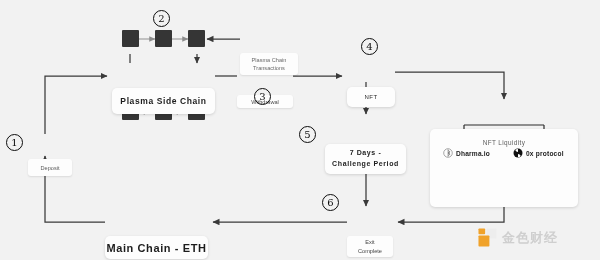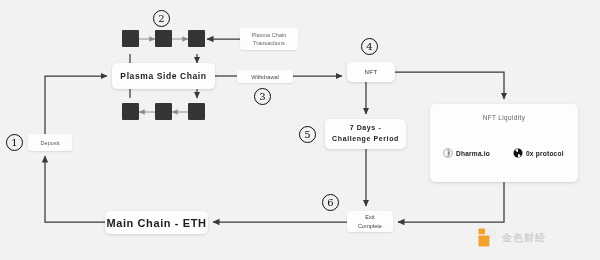--- a/index.html
+++ b/index.html
@@ -15,20 +15,21 @@
 
   .node{
     position:absolute;
     background:#fdfdfd;
     border-radius:5px;
     box-shadow:0 1px 3px rgba(0,0,0,0.14);
     display:flex;align-items:center;justify-content:center;
     text-align:center;
     color:#1d1d1d;
     box-sizing:border-box;
+    margin-top:25px;
   }
   .node.plain{box-shadow:0 1px 2px rgba(0,0,0,0.10);border-radius:3px;}
 
   .lbl-bold{font-weight:bold;letter-spacing:.6px;}
 
   #n-plasma{left:112px;top:63px;width:103px;height:26px;font-size:8.5px;}
   #n-tx{left:240px;top:28px;width:58px;height:22px;font-size:5.6px;color:#6a6a6a;line-height:1.45;}
   #n-withdrawal{left:237px;top:70px;width:56px;height:13px;font-size:5.6px;color:#4a4a4a;}
   #n-nft{left:347px;top:62px;width:48px;height:20px;font-size:6px;color:#2a2a2a;letter-spacing:.5px;}
   #n-deposit{left:28px;top:134px;width:44px;height:17px;font-size:5.6px;color:#5a5a5a;}
@@ -61,21 +62,21 @@
 
   
   .liq-item{position:absolute;display:flex;align-items:center;gap:3px;font-size:6.6px;font-weight:bold;color:#1b1b1b;letter-spacing:.2px;}
   #liq-dharma{left:443px;top:148px;}
   #liq-0x{left:513px;top:148px;}
   .liq-ico{width:10px;height:10px;flex:0 0 10px;}
 
   
   #wm{position:absolute;left:478px;top:228px;display:flex;align-items:center;gap:5px;}
   #wm .wm-mark{position:relative;width:19px;height:19px;flex:0 0 19px;}
-  #wm .wm-text{font-size:10px;color:#cfcfcf;font-weight:bold;letter-spacing:1px;font-family:"DejaVu Sans", sans-serif;}
+  #wm .wm-text{font-size:13px;color:#cfcfcf;font-weight:bold;letter-spacing:1px;font-family:"DejaVu Sans", sans-serif;}
 </style>
 </head>
 <body>
 
 <div id="stage">
 
   <svg id="wires" viewBox="0 0 600 260">
     <defs>
       <marker id="ah" markerWidth="7" markerHeight="7" refX="5.2" refY="2.6" orient="auto" markerUnits="strokeWidth">
         <path d="M0,0 L5.6,2.6 L0,5.2 z" fill="#3a3a3a"></path>

